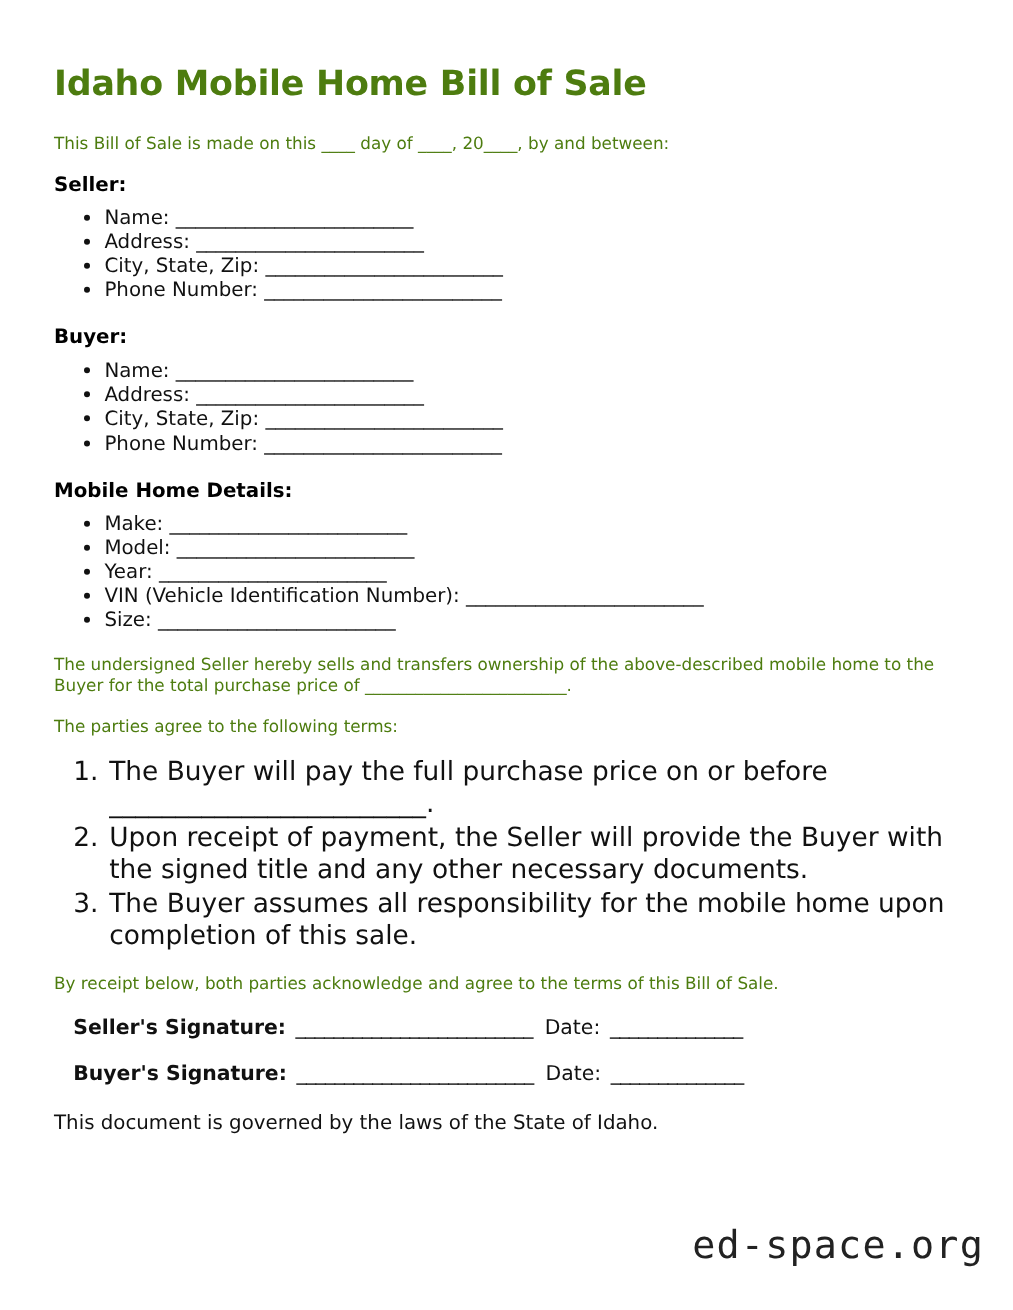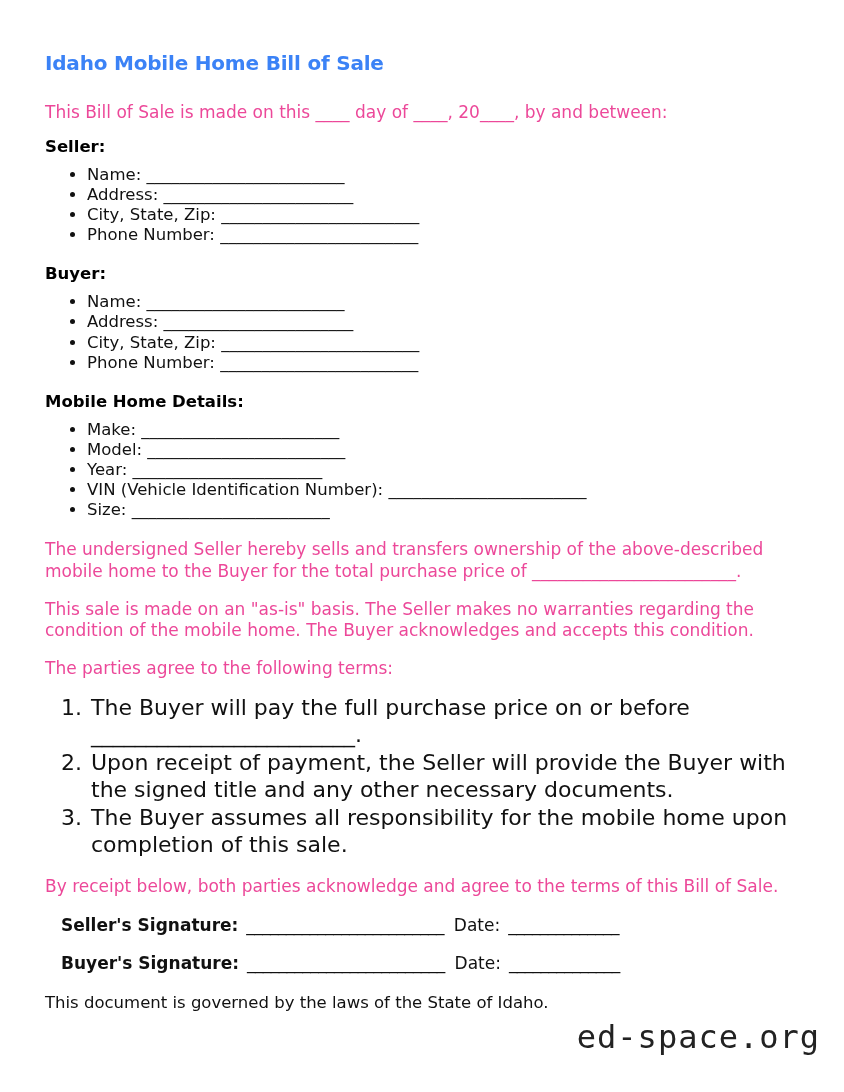--- a/index.html
+++ b/index.html
@@ -20,32 +20,32 @@
     overflow: hidden;
     box-sizing: border-box;
   }
   .content {
     position: absolute;
     left: 45px;
     top: 52px;
     width: 748px;
   }
   .doc-title {
-    font-size: 20px;
+    font-size: 29px;
     font-weight: bold;
     letter-spacing: -0.2px;
     line-height: 1.18;
     margin: 0 0 26px 0;
-    color: #3b82f6;
+    color: #4d7c0f;
   }
   .para {
-    font-size: 17px;
+    font-size: 14px;
     line-height: 1.25;
     margin: 0 0 17px 0;
-    color: #ec4899;
+    color: #4d7c0f;
   }
   .para.tight {
     margin-bottom: 14px;
   }
   .section-head {
     font-size: 16.5px;
     font-weight: bold;
     margin: 0 0 9px 0;
     color: #000;
   }
@@ -138,21 +138,20 @@
     <ul class="fields">
       <li>Make: ________________________</li>
       <li>Model: ________________________</li>
       <li>Year: _______________________</li>
       <li>VIN (Vehicle Identification Number): ________________________</li>
       <li>Size: ________________________</li>
     </ul>
 
     <p class="para">The undersigned Seller hereby sells and transfers ownership of the above-described mobile home to the Buyer for the total purchase price of ________________________.</p>
 
-    <p class="para">This sale is made on an "as-is" basis. The Seller makes no warranties regarding the condition of the mobile home. The Buyer acknowledges and accepts this condition.</p>
 
     <p class="para tight">The parties agree to the following terms:</p>
 
     <ol class="terms">
       <li>The Buyer will pay the full purchase price on or before ________________________.</li>
       <li>Upon receipt of payment, the Seller will provide the Buyer with the signed title and any other necessary documents.</li>
       <li>The Buyer assumes all responsibility for the mobile home upon completion of this sale.</li>
     </ol>
 
     <p class="para">By receipt below, both parties acknowledge and agree to the terms of this Bill of Sale.</p>

